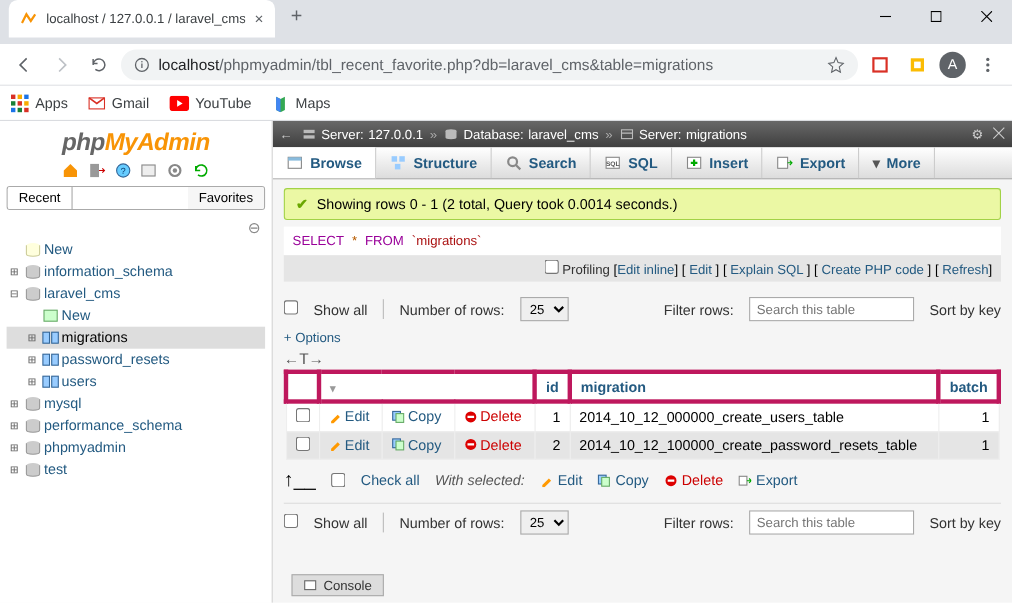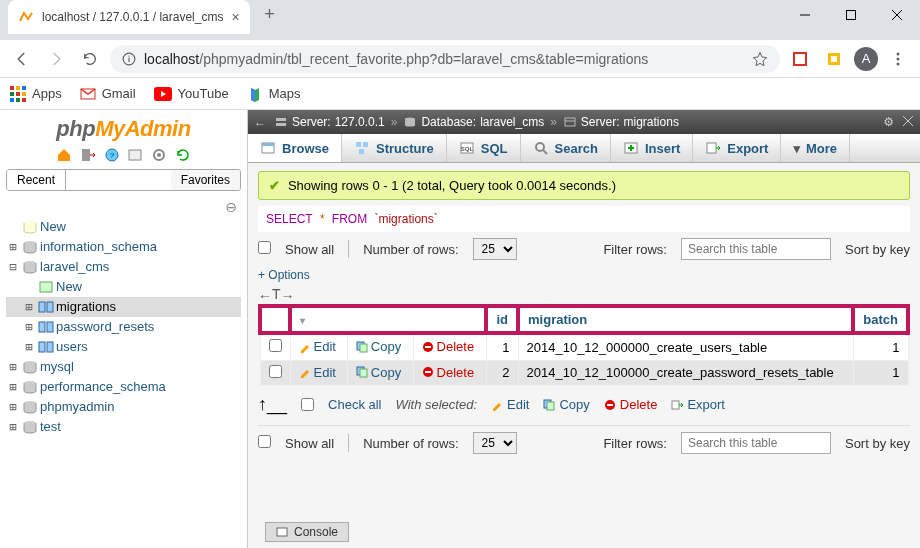--- a/index.html
+++ b/index.html
@@ -446,34 +446,34 @@
               <rect x="2" y="2" width="5" height="5" fill="#9cf"></rect>
               <rect x="9" y="2" width="5" height="5" fill="#9cf"></rect>
               <rect x="5" y="9" width="5" height="5" fill="#9cf"></rect>
             </svg>
           </span>
           <span>Structure</span>
         </div>
       <div class="tab-btn">
           <span class="tab-ico">
             <svg width="16" height="16">
-              <rect x="2" y="3" width="12" height="10" fill="#fff" stroke="#888"></rect>
-              <text x="8" y="11" font-size="6" text-anchor="middle" fill="#555">SQL</text>
-            </svg>
-          </span>
-          <span>SQL</span>
+              <circle cx="7" cy="7" r="4" fill="none" stroke="#888" stroke-width="2"></circle>
+              <line x1="10" y1="10" x2="14" y2="14" stroke="#888" stroke-width="2"></line>
+            </svg>
+          </span>
+          <span>Search</span>
         </div>
       <div class="tab-btn">
           <span class="tab-ico">
             <svg width="16" height="16">
-              <circle cx="7" cy="7" r="4" fill="none" stroke="#888" stroke-width="2"></circle>
-              <line x1="10" y1="10" x2="14" y2="14" stroke="#888" stroke-width="2"></line>
-            </svg>
-          </span>
-          <span>Search</span>
+              <rect x="2" y="3" width="12" height="10" fill="#fff" stroke="#888"></rect>
+              <text x="8" y="11" font-size="6" text-anchor="middle" fill="#555">SQL</text>
+            </svg>
+          </span>
+          <span>SQL</span>
         </div>
       <div class="tab-btn">
           <span class="tab-ico">
             <svg width="16" height="16">
               <rect x="2" y="3" width="12" height="10" fill="#fff" stroke="#888"></rect>
               <line x1="8" y1="5" x2="8" y2="11" stroke="#0a0" stroke-width="2"></line>
               <line x1="5" y1="8" x2="11" y2="8" stroke="#0a0" stroke-width="2"></line>
             </svg>
           </span>
           <span>Insert</span>
@@ -493,20 +493,28 @@
         </div>
     </div>
 
     <div class="panel">
       <div class="success-box">
         <span class="check-ico">✔</span>
         <span>Showing rows 0 - 1 (2 total, Query took 0.0014 seconds.)</span>
       </div>
       <div class="sql-box">
         <span class="kw">SELECT</span> <span class="star">*</span> <span class="kw">FROM</span> <span class="tbl">`migrations`</span>
+      </div>
+      <div class="sql-actions">
+        <input type="checkbox" style=""> <label>Profiling</label>
+        [<a>Edit inline</a>]
+        [ <a>Edit</a> ]
+        [ <a>Explain SQL</a> ]
+        [ <a>Create PHP code</a> ]
+        [ <a>Refresh</a>]
       </div>
 
       <div class="filter-row">
         <span><input type="checkbox" style=""></span>
         <span>Show all</span>
         <span class="divider"></span>
         <span>Number of rows:</span>
         <select><option>25</option></select>
         <span style="flex:1"></span>
         <span>Filter rows:</span>

